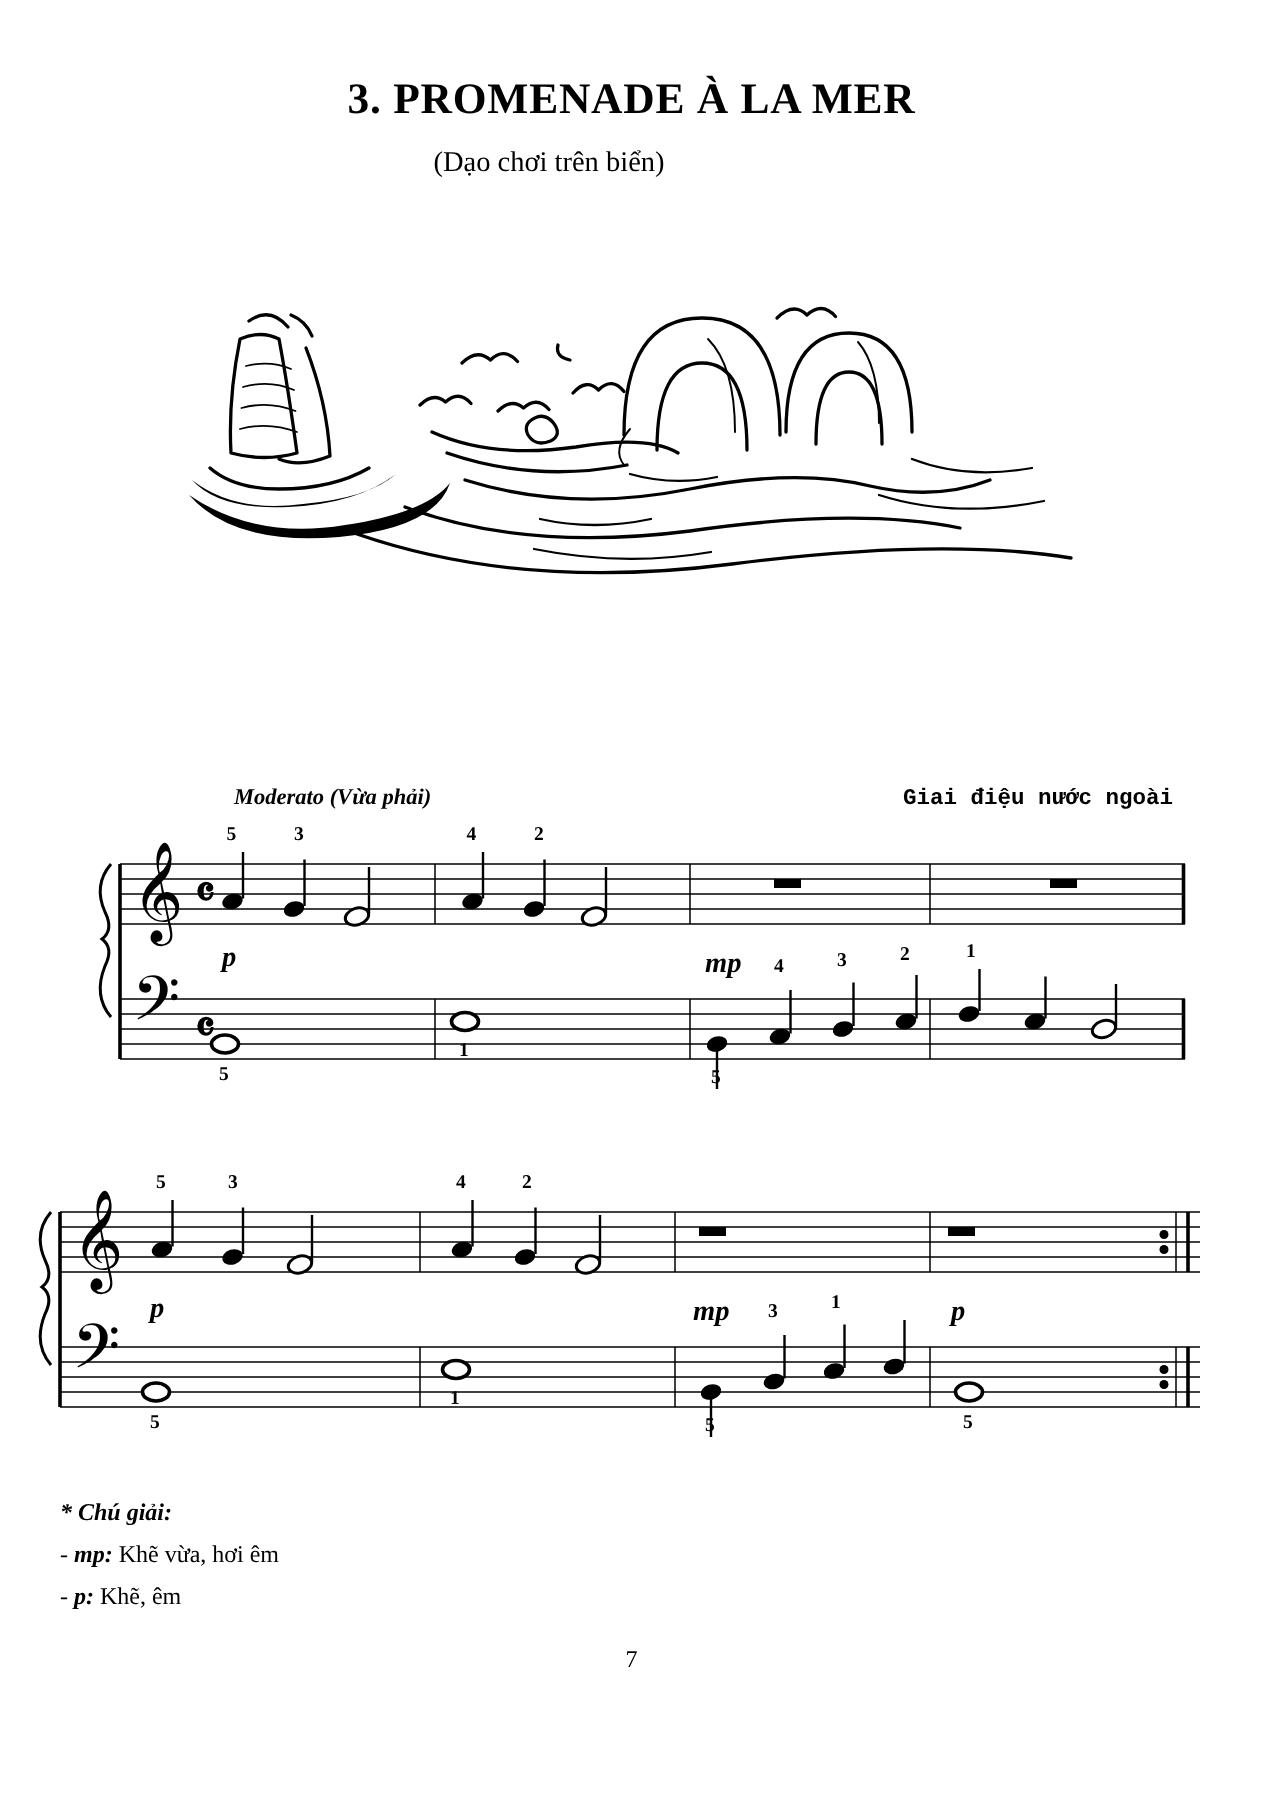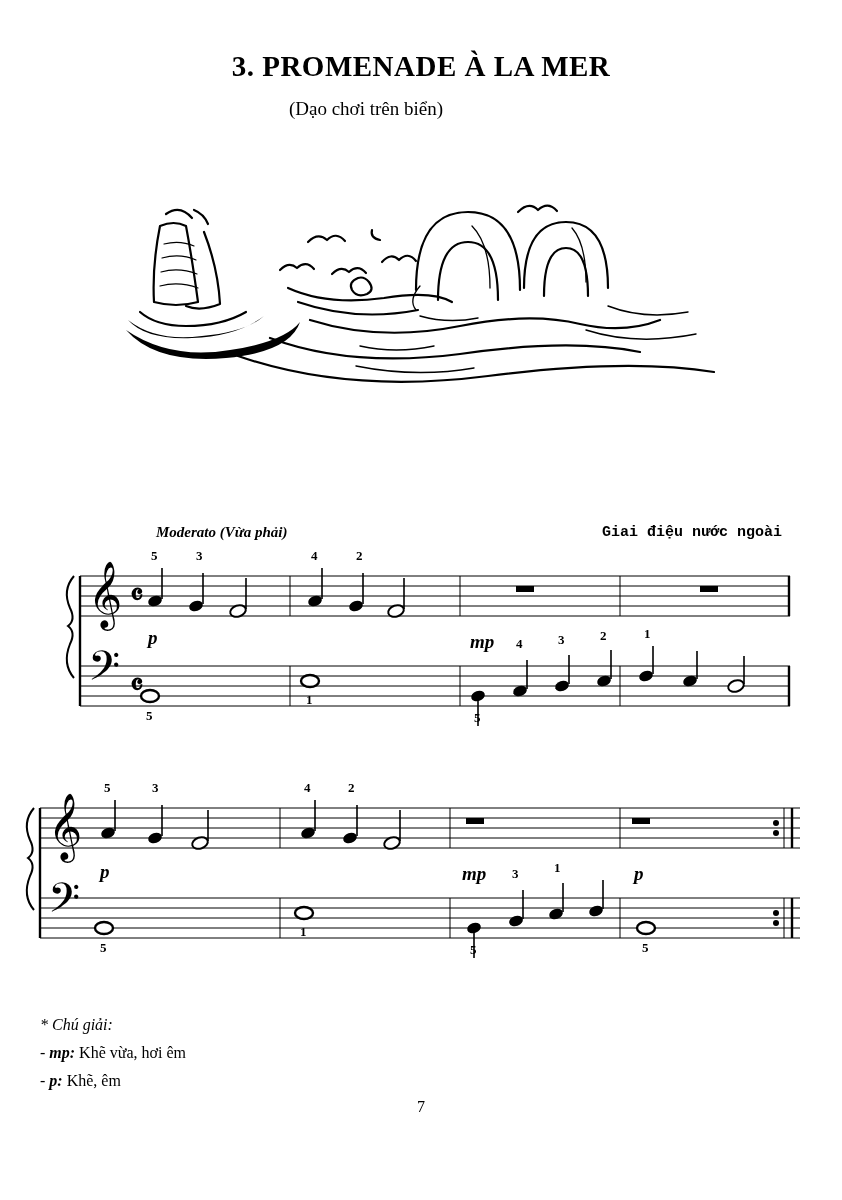--- a/index.html
+++ b/index.html
@@ -79,23 +79,22 @@
   
   .notes {
     position: absolute;
     left: 40px;
     top: 995px;
     font-family: "Liberation Serif", serif;
     font-size: 16px;
     line-height: 28px;
   }
   .notes .head {
-    font-weight: normal;
+    font-weight: bold;
     font-style: italic;
-    margin-top: 16px;
   }
   .notes .dyn {
     font-weight: bold;
     font-style: italic;
   }
 
   .page-number {
     position: absolute;
     top: 1098px;
     left: 0;

